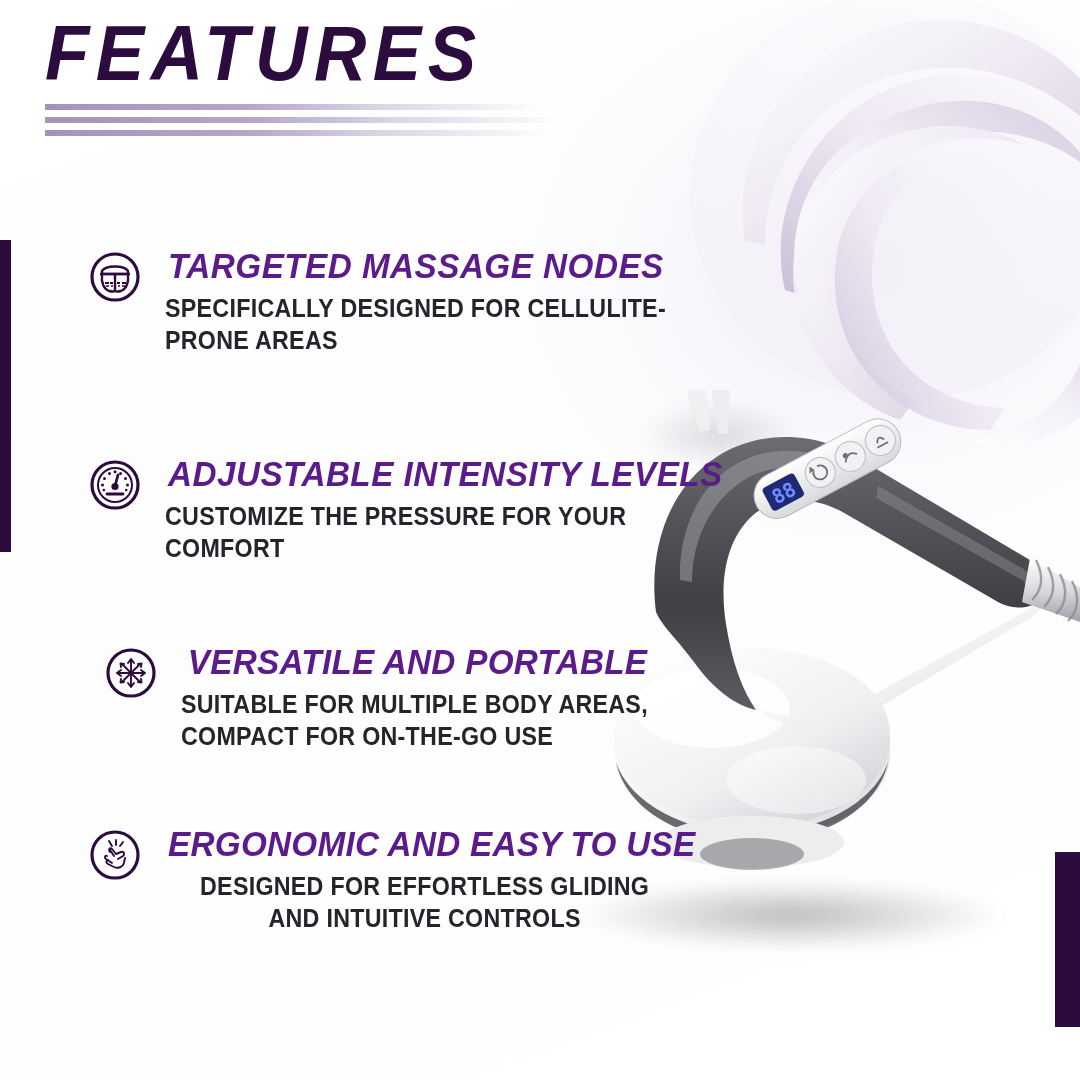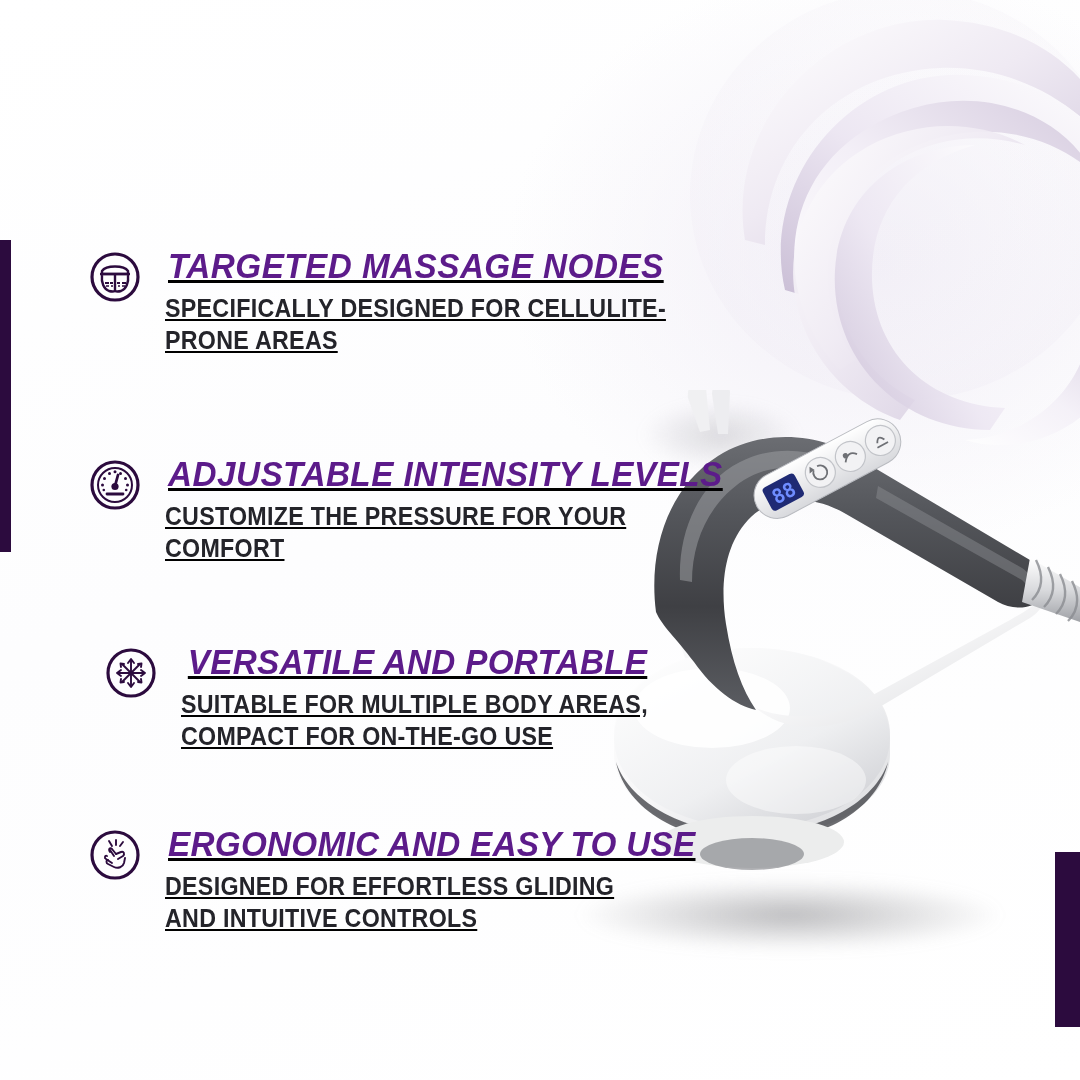--- a/index.html
+++ b/index.html
@@ -90,21 +90,20 @@
   
   .features {
     position: absolute;
     left: 88px;
     top: 248px;
     width: 620px;
   }
   .feature {
     position: relative;
     margin-bottom: 0;
-    text-decoration: underline;
   }
   .feature-icon {
     position: absolute;
     left: 0;
     top: 2px;
     width: 54px;
     height: 54px;
   }
   .feature-icon svg { width: 100%; height: 100%; display: block; }
   .feature-body {
@@ -132,21 +131,21 @@
     line-height: 1.28;
     letter-spacing: 0.3px;
     transform: scaleX(0.93);
     transform-origin: left center;
     white-space: pre-line;
   }
 
   .f1 { position: absolute; left: 0;  top: 0; }
   .f2 { position: absolute; left: 0;  top: 208px; }
   .f3 { position: absolute; left: 16px;  top: 396px; }
-  .f4 { position: absolute; left: 0;  top: 578px; }
+  .f4 { position: absolute; left: 0;  top: 578px; text-align: center; }
 
   .f3 .feature-title,
   .f4 .feature-title { letter-spacing: 0.3px; }
   .f3 .feature-title { padding-left: 4px; }
 
   
   .product {
     position: absolute;
     left: 560px;
     top: 390px;
@@ -213,20 +212,28 @@
         <path d="M210 430 C125 400 75 300 120 215 C160 140 260 115 335 155 C265 135 190 160 160 225 C128 295 155 375 225 410 Z" fill="url(#rg1)" opacity="0.9"></path>
         <path d="M300 440 C210 440 140 370 145 280 C149 205 210 155 285 155 C215 175 180 225 182 290 C185 365 240 415 315 418 Z" fill="url(#rg2)" opacity="0.85"></path>
         <path d="M430 360 C420 430 340 470 275 450 C330 448 385 410 398 350 Z" fill="url(#rg3)" opacity="0.8"></path>
       </g>
     </svg>
   </div>
 
   <div class="bar-left"></div>
   <div class="bar-right"></div>
 
+  <div class="header">
+    <div class="page-title">FEATURES</div>
+    <div class="title-rules">
+      <div class="rule"></div>
+      <div class="rule"></div>
+      <div class="rule"></div>
+    </div>
+  </div>
 
   <div class="hook-shadow"></div>
   <div class="product-shadow"></div>
   <div class="product">
     <svg viewBox="0 0 530 560" xmlns="http://www.w3.org/2000/svg">
       <defs>
         <linearGradient id="headG" x1="0" y1="0" x2="1" y2="1">
           <stop offset="0%" stop-color="#ffffff"></stop>
           <stop offset="45%" stop-color="#f7f7f8"></stop>
           <stop offset="100%" stop-color="#d9dadd"></stop>

